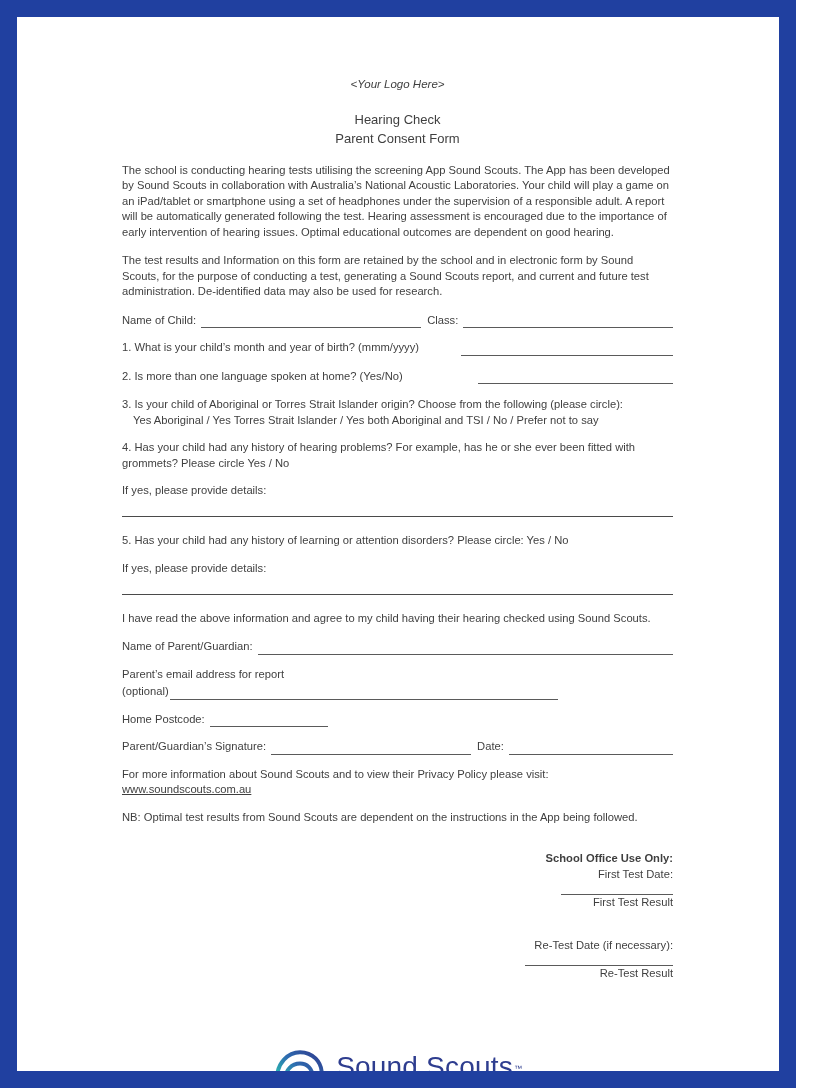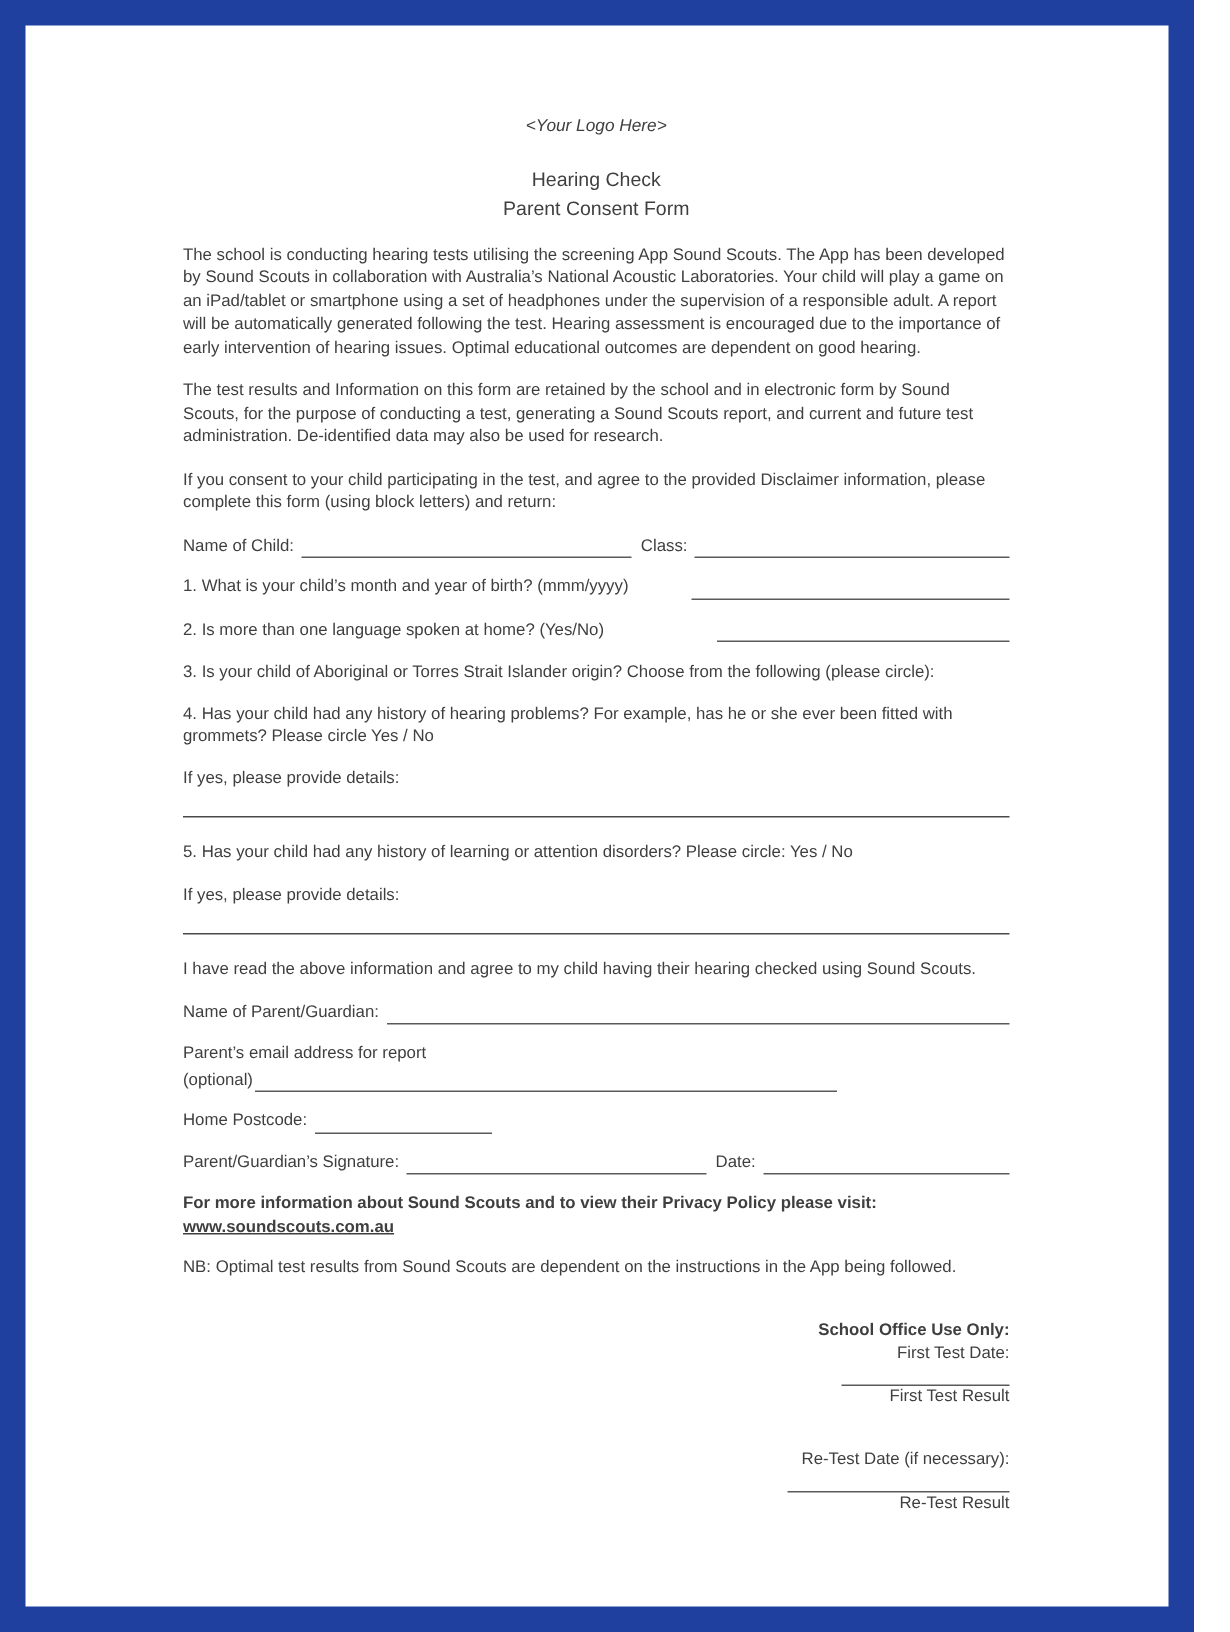--- a/index.html
+++ b/index.html
@@ -59,21 +59,21 @@
     margin: 0 0 16px 0;
   }
   .gap6 { margin-left: 6px; }
   .two-line-label { margin-bottom: 2px; }
   .url-link {
     color: #3f3f3f;
     text-decoration: underline;
     cursor: pointer;
     display: inline-block;
   }
-  .privacy-block { margin-bottom: 12px; font-weight: bold; }
+  .privacy-block { margin-bottom: 12px; }
   .nb { margin-bottom: 26px; }
   .office-row { margin-bottom: 14px; flex-direction: column; }
   
   .footer {
     margin-top: 52px;
     display: flex;
     justify-content: center;
     align-items: center;
   }
   .spiral-wrap { width: 54px; height: 58px; margin-right: 9px; flex: 0 0 auto; }
@@ -100,41 +100,41 @@
 
     <div class="center logo-placeholder">&lt;Your Logo Here&gt;</div>
 
     <div class="center doc-title">
       <div>Hearing Check</div>
       <div>Parent Consent Form</div>
     </div>
 
     <p class="para">The school is conducting hearing tests utilising the screening App Sound Scouts. The App has been developed by Sound Scouts in collaboration with Australia’s National Acoustic Laboratories. Your child will play a game on an iPad/tablet or smartphone using a set of headphones under the supervision of a responsible adult. A report will be automatically generated following the test. Hearing assessment is encouraged due to the importance of early intervention of hearing issues. Optimal educational outcomes are dependent on good hearing.</p>
     <p class="para">The test results and Information on this form are retained by the school and in electronic form by Sound Scouts, for the purpose of conducting a test, generating a Sound Scouts report, and current and future test administration. De-identified data may also be used for research.</p>
-    <p class="para">If you consent to your child participating in the test, and agree to the provided Disclaimer information, please complete this form (using block letters) and return:</p>
 
     <div class="row">
       <span class="lbl">Name of Child:</span>
       <span class="fill grow" style="flex:1.05"></span>
       <span class="lbl gap6">Class:</span>
       <span class="fill grow"></span>
     </div>
 
     <div class="row q">
       <span class="lbl">1. What is your child’s month and year of birth?  (mmm/yyyy)</span>
       <span class="fill" style="width:212px"></span>
     </div>
 
     <div class="row q">
       <span class="lbl">2. Is more than one language spoken at home? (Yes/No)</span>
       <span class="fill" style="width:195px"></span>
     </div>
 
     <div class="q2lines">
       <div>3. Is your child of Aboriginal or Torres Strait Islander origin?  Choose from the following (please circle):</div>
+      <div class="indent">Yes Aboriginal  /  Yes Torres Strait Islander  /  Yes both Aboriginal and TSI  /  No  /  Prefer not to say</div>
     </div>
 
     <div class="q2lines">4. Has your child had any history of hearing problems?  For example, has he or she ever been fitted with grommets? Please circle   Yes / No</div>
 
     <div class="ifyes">If yes, please provide details:</div>
     <div class="hr-line"></div>
 
     <div class="q">5. Has your child had any history of learning or attention disorders?  Please circle:  Yes / No</div>
 
     <div class="ifyes">If yes, please provide details:</div>

